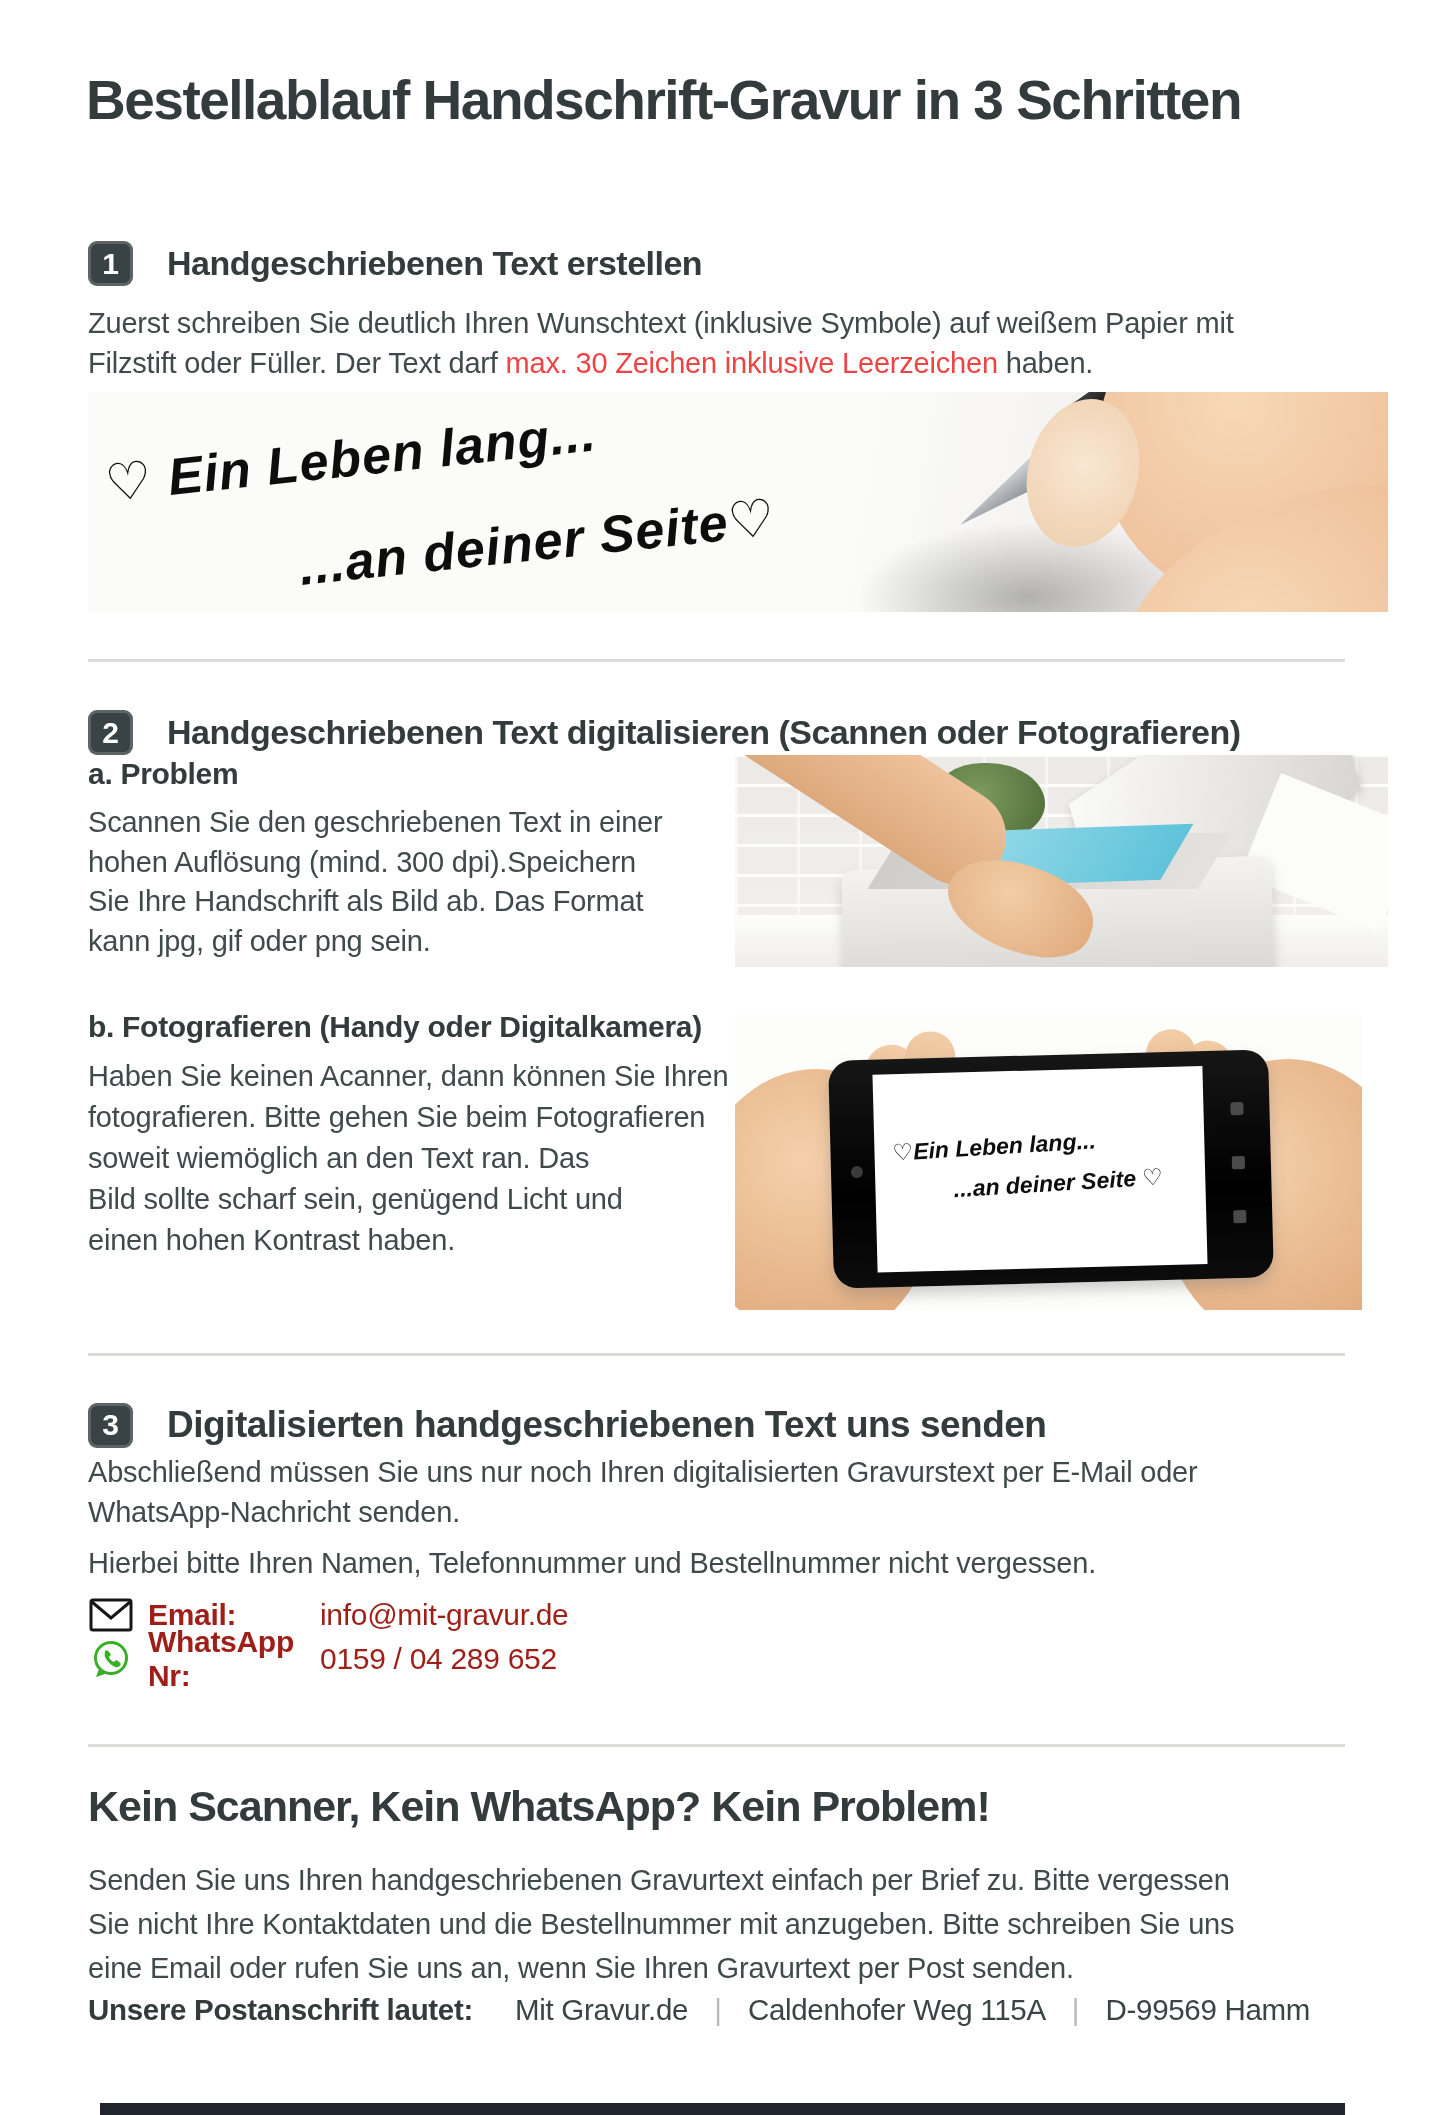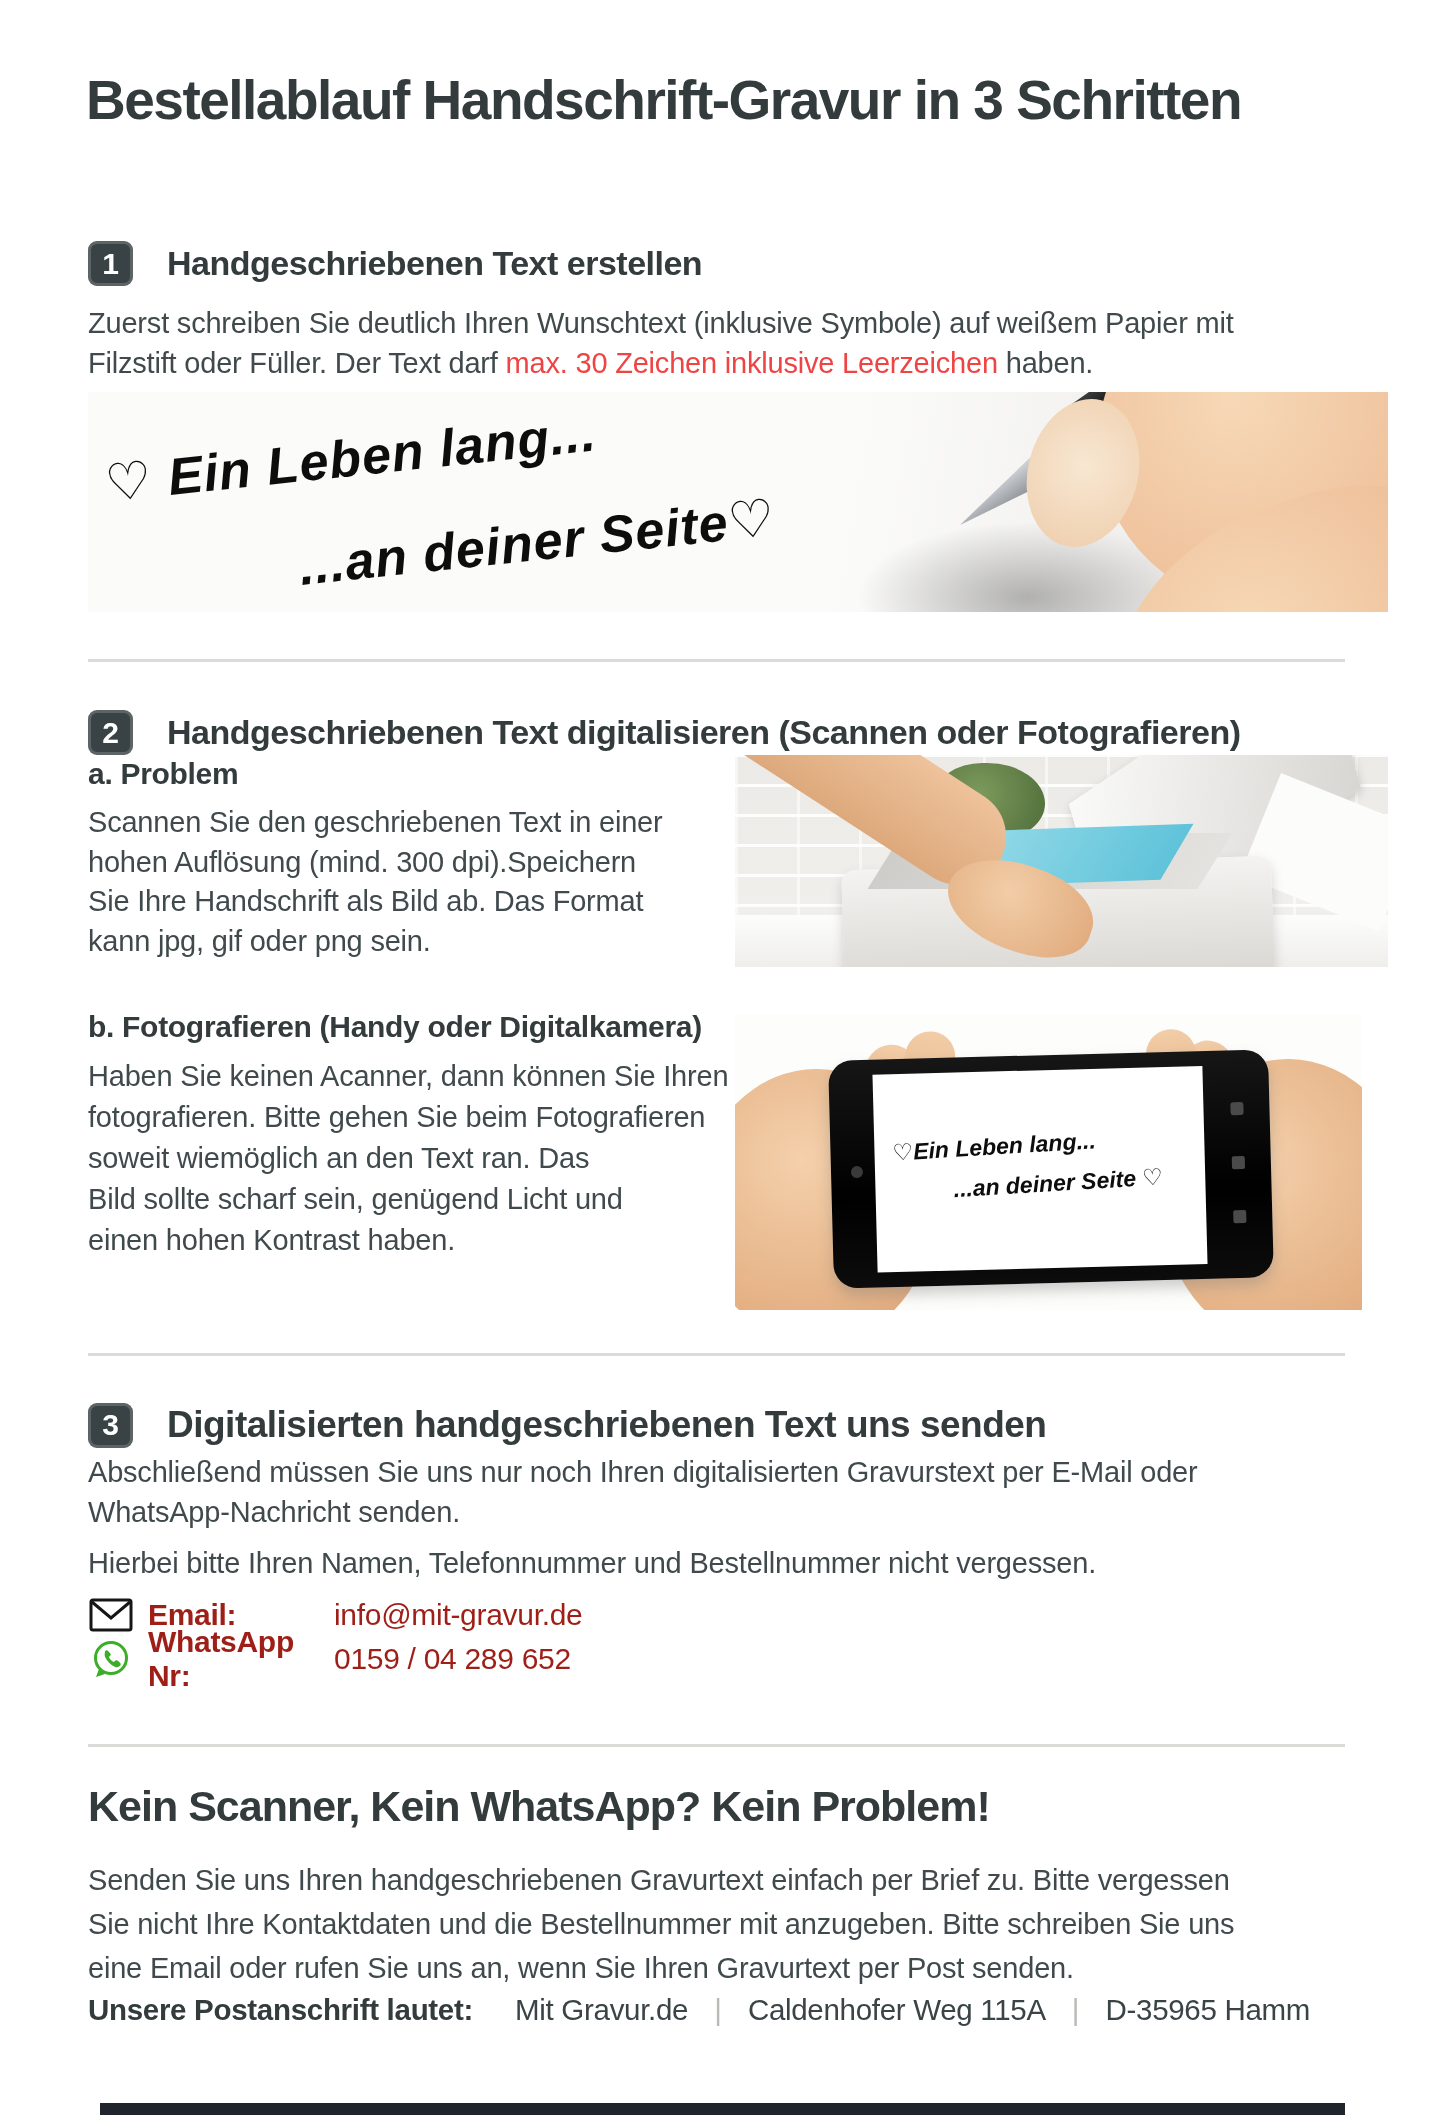--- a/index.html
+++ b/index.html
@@ -25,21 +25,21 @@
   .step-title{font-size:34px;font-weight:bold;color:#333b3d;letter-spacing:-0.5px;margin:16px;}
   .step-title.big{font-size:37px;}
   
   .para{font-size:29px;line-height:39.5px;letter-spacing:-0.2px;color:#404a4c;margin-top:6px;}
   .para .red{color:#ef4444;text-align:right;}
   .sub-title{font-size:30px;font-weight:bold;color:#333b3d;letter-spacing:-0.3px;}
   .divider{height:3px;background:#dcdbd7;left:88px;width:1257px;}
   
   .contact-row{display:flex;align-items:center;}
   .contact-label{font-size:30px;font-weight:bold;color:#9e1f17;letter-spacing:-0.3px;}
-  .contact-value{font-size:30px;color:#9e1f17;letter-spacing:-0.3px;margin-left:14px;}
+  .contact-value{font-size:30px;color:#9e1f17;letter-spacing:-0.3px;}
   
   .ks-heading{font-size:43px;font-weight:bold;color:#333b3d;letter-spacing:-1px;}
   .footer-row{display:flex;align-items:center;font-size:29.5px;}
   .footer-label{font-weight:bold;color:#333b3d;margin-right:42px;letter-spacing:-0.3px;}
   .footer-item{color:#3a4446;letter-spacing:-0.3px;}
   .footer-sep{color:#b9b9b6;margin:0 26px;}
   .bottom-bar{left:100px;top:2103px;width:1245px;height:12px;background:#20242c;}
   
   .banner{
     left:88px;top:392px;width:1300px;height:220px;overflow:hidden;
@@ -235,16 +235,16 @@
   <div>Sie nicht Ihre Kontaktdaten und die Bestellnummer mit anzugeben. Bitte schreiben Sie uns</div>
   <div>eine Email oder rufen Sie uns an, wenn Sie Ihren Gravurtext per Post senden.</div>
 </div>
 
 <div class="abs footer-row" style="left:88px;top:1993px;">
   <span class="footer-label">Unsere Postanschrift lautet:</span>
   <span class="footer-item">Mit Gravur.de</span>
   <span class="footer-sep">|</span>
   <span class="footer-item">Caldenhofer Weg 115A</span>
   <span class="footer-sep">|</span>
-  <span class="footer-item">D-35965 Hamm</span>
+  <span class="footer-item">D-99569 Hamm</span>
 </div>
 
 <div class="abs bottom-bar"></div>
 
 </body></html>

